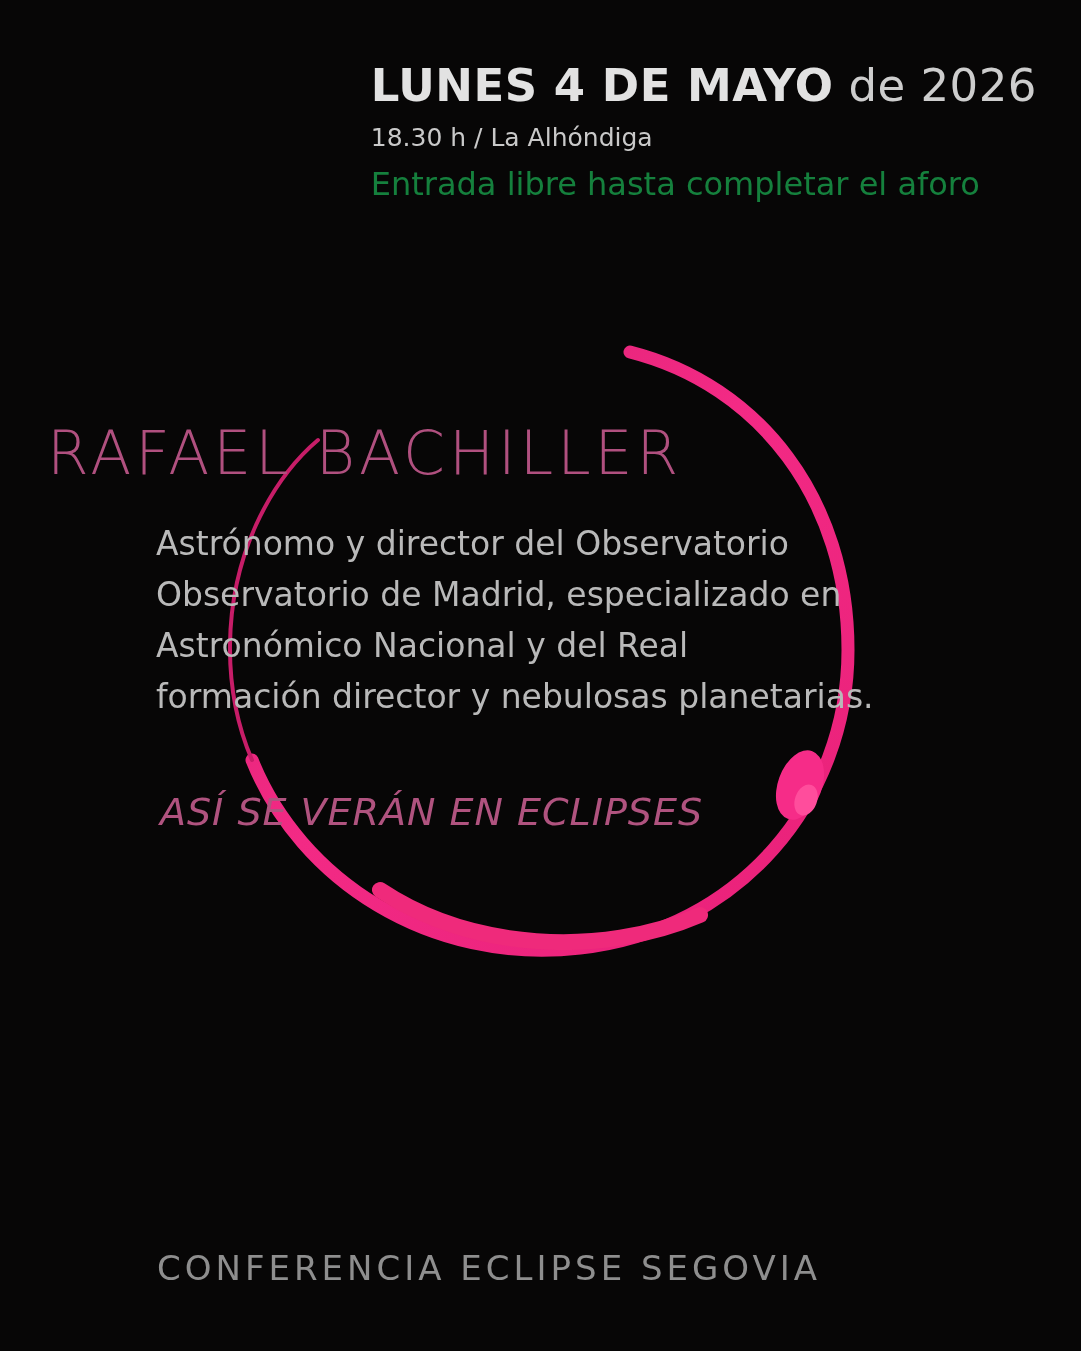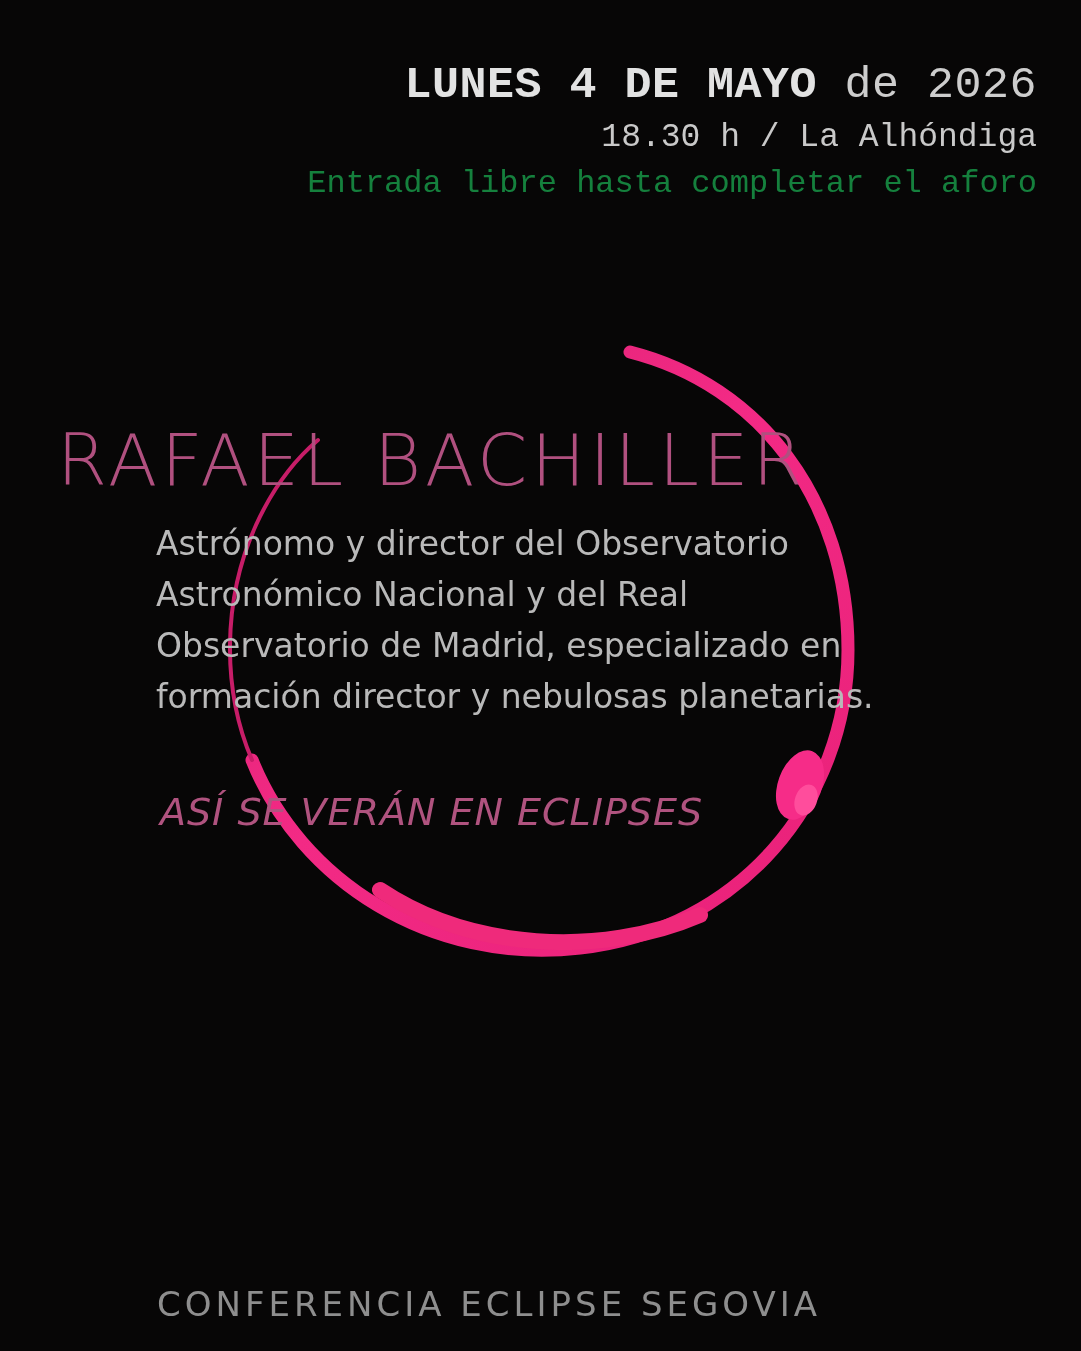--- a/index.html
+++ b/index.html
@@ -30,57 +30,55 @@
     width: 1081px;
     height: 1351px;
     pointer-events: none;
   }
 
   
   .header {
     position: absolute;
     top: 58px;
     right: 44px;
-    text-align: right;
     color: #cfcfcf;
-    font-family: Liberation Mono, monospace;
   }
   .header .line1 {
     font-size: 45px;
     letter-spacing: 0.5px;
     line-height: 56px;
     white-space: nowrap;
   }
   .header .line1 .bold {
     font-weight: bold;
     color: #e2e2e2;
   }
   .header .line1 .light {
     font-weight: normal;
     color: #cdcdcd;
   }
   .header .line2 {
-    font-size: 33px;
+    font-size: 25px;
     line-height: 47px;
     color: #c9c9c9;
     white-space: nowrap;
   }
   .header .line3 {
     font-size: 32px;
     line-height: 46px;
     color: #15803d;
     white-space: nowrap;
   }
 
   
   .speaker-name {
     position: absolute;
-    left: 57px;
+    left: 47px;
     top: 418px;
-    font-size: 72px;
+    font-size: 60px;
     letter-spacing: 4px;
     color: #b0507f;
     font-weight: 300;
     white-space: nowrap;
   }
 
   
   .bio {
     position: absolute;
     left: 156px;
@@ -112,21 +110,20 @@
 
   
   .footer {
     position: absolute;
     left: 157px;
     top: 1248px;
     font-size: 34px;
     letter-spacing: 4px;
     color: #8e8e8e;
     white-space: nowrap;
-    margin-top: 36px;
   }
 </style>
 </head>
 <body>
 
 <div class="poster">
 
   <svg class="ring-layer" viewBox="0 0 1081 1351" xmlns="http://www.w3.org/2000/svg">
     <defs>
       <linearGradient id="ringGrad" x1="0" y1="0" x2="1" y2="1">
@@ -156,22 +153,22 @@
       <span class="bold">LUNES 4 DE MAYO</span><span class="light"> de 2026</span>
     </div>
     <div class="line2">18.30 h / La Alhóndiga</div>
     <div class="line3">Entrada libre hasta completar el aforo</div>
   </div>
 
   <div class="speaker-name">RAFAEL BACHILLER</div>
 
   <div class="bio">
     <div>Astrónomo y director del Observatorio</div>
+    <div>Observatorio de Madrid, especializado en</div>
     <div>Astronómico Nacional y del Real</div>
-    <div>Observatorio de Madrid, especializado en</div>
     <div>formación director y nebulosas planetarias.</div>
   </div>
 
   <div class="talk-title">
     <div>ASÍ SE VERÁN EN ECLIPSES</div>
   </div>
 
   <div class="footer">CONFERENCIA ECLIPSE SEGOVIA</div>
 
 </div>

